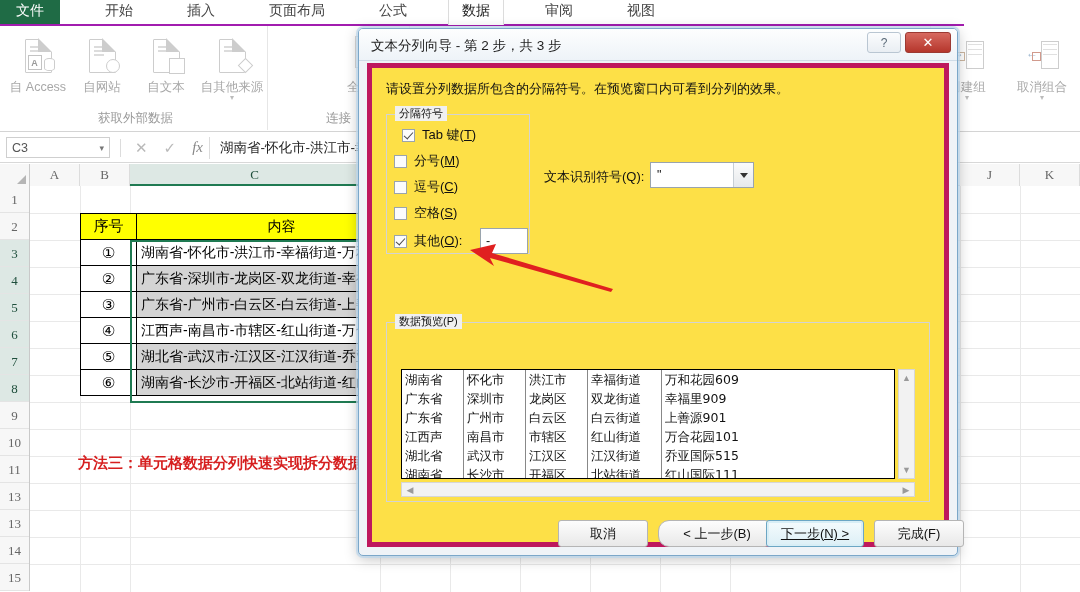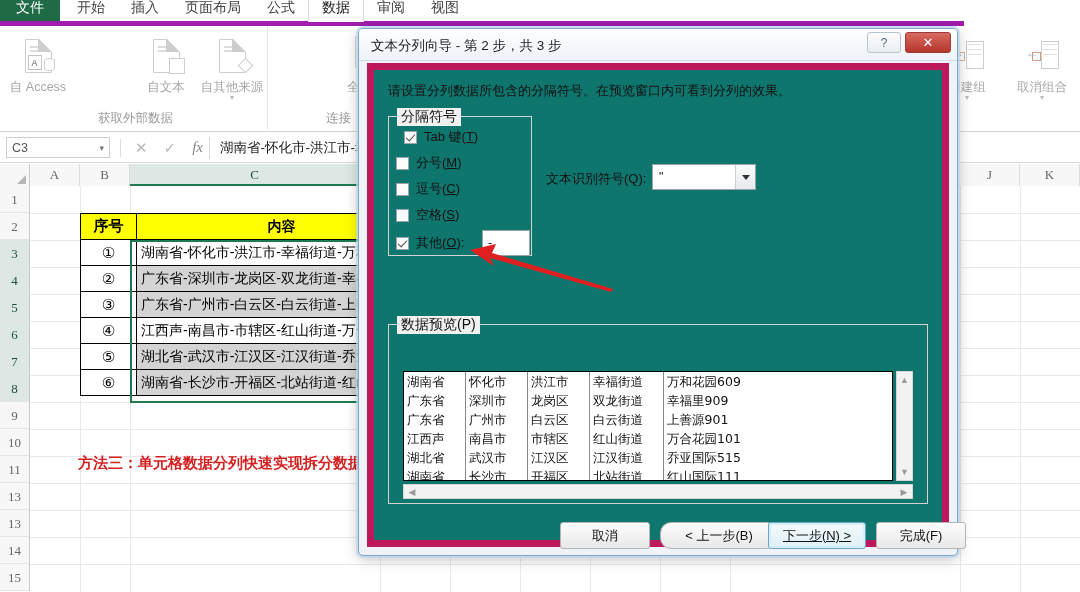--- a/index.html
+++ b/index.html
@@ -8,22 +8,22 @@
     width: 1080px; height: 592px;
     overflow: hidden;
     font-family: "Liberation Sans", "DejaVu Sans", sans-serif;
     background: #ffffff;
   }
   #app { position: relative; width: 1080px; height: 592px; background:#fff; }
 
   
   .ribbon-tabs {
     position: absolute; top:0; left:0; width:964px; height:26px;
-    background:#fff; border-bottom:5px solid #a21caf;
-    display:flex; align-items:flex-end;
+    background:#fff; border-bottom:2px solid #a21caf;
+    display:flex; align-items:flex-end;gap:28px;
   }
   .tab {
     padding: 3px 13px 5px 13px; font-size:14px; color:#444;
     line-height:17px; cursor:default; white-space:nowrap;
   }
   .tab.file { background:#1f6b45; color:#fff; font-weight:normal; padding:4px 16px 5px 16px; margin-right:4px; }
   .tab.active { background:#fff; border:1px solid #dcdcdc; border-bottom:1px solid #fff;
                 border-radius:2px 2px 0 0; position:relative; top:1px; color:#222;}
 
   
@@ -86,21 +86,21 @@
   .rh { height:27px; text-align:center; font-size:13px; color:#666; line-height:27px;
         font-family:"Liberation Serif", serif; border-bottom:1px solid #e4e4e4; background:#f7f7f7; }
   .rh.sel { background:#dde8e4; color:#1f4f3c; }
 
   .cells { position:absolute; left:30px; top:22px; right:0; bottom:0; }
   .gridline-v { position:absolute; top:0; bottom:0; width:1px; background:#e9e9e9; }
   .gridline-h { position:absolute; left:0; right:0; height:1px; background:#e9e9e9; }
 
   .tbl { position:absolute; left:50px; top:27px; border-collapse:collapse; }
   .tbl td { border:1px solid #000; height:26px; font-size:14px; padding:0 4px; background:#fff;}
-  .tbl td.hdr { background:#ffff00; font-weight:bold; text-align:center; }
+  .tbl td.hdr { background:#ffff00; font-weight:normal; text-align:center; }
   .tbl td.num { width:56px; text-align:center; font-size:15px; }
   .tbl td.content { width:290px; white-space:nowrap; overflow:hidden; }
   .tbl tr.shade td.content, .tbl tr.shade td.num { background:#d4d4d4; }
   .tbl tr.shade td.num { background:#fff; }
 
   .redtext {
     position:absolute; left:78px; top:433px; font-size:15px; font-weight:bold; color:#d61f1f;
     white-space:nowrap; font-family:"DejaVu Sans","Liberation Sans",sans-serif;
   }
 
@@ -123,28 +123,28 @@
     border-radius:3px; background:linear-gradient(#fbfcfd,#e9eef3);
     display:flex; align-items:center; justify-content:center; font-size:12px; color:#5a6a78; cursor:default;
   }
   .tb-close {
     position:absolute; right:6px; top:3px; width:46px; height:21px; border:1px solid #9c3a33;
     border-radius:3px; background:linear-gradient(#d76a60,#b5362c);
     display:flex; align-items:center; justify-content:center; font-size:13px; color:#fff; cursor:default;
   }
   .dlg-body {
     position:absolute; left:8px; top:34px; right:8px; bottom:8px;
-    background:#0f766e; border:7px solid #be185d;
+    background:#fde047; border:5px solid #be185d;
   }
   .dlg-desc { position:absolute; left:14px; top:12px; font-size:13px; color:#111; }
 
   .gbox { position:absolute; border:1px solid #d3d3d3; }
   .gbox-lbl {
     position:absolute; top:-9px; left:8px; background:#f0f0f0; padding:0 4px;
-    font-size:14px; color:#111;
+    font-size:11px; color:#111;
   }
 
   .cb { position:absolute; display:flex; align-items:center; font-size:13px; color:#111; white-space:nowrap;}
   .cbbox {
     width:13px; height:13px; border:1px solid #9aa4ad; background:#fcfcfc; margin-right:7px;
     position:relative; flex:0 0 auto;
   }
   .cbbox.on:after {
     content:""; position:absolute; left:3px; top:0px; width:4px; height:8px;
     border:solid #4a4a4a; border-width:0 1.7px 1.7px 0; transform:rotate(42deg);
@@ -211,20 +211,31 @@
       <div class="rbtn" style="left:2px;">
         <div class="glyph">
           <div class="docicon">
               <div class="ln" style="top:6px;width:12px;"></div>
               <div class="ln" style="top:10px;width:14px;"></div>
             <div style="position:absolute;left:2px;bottom:2px;width:14px;height:15px;background:#fff;border:1.6px solid #c3c3c3;display:flex;align-items:center;justify-content:center;font-size:9px;color:#9a9a9a;font-weight:bold;">A</div>
             <div style="position:absolute;right:-4px;bottom:1px;width:11px;height:13px;border:1.6px solid #cdcdcd;border-radius:5px/3px;background:#fff;"></div>
           </div>
         </div>
         <div class="cap">自 Access</div>
+      </div>
+      <div class="rbtn" style="left:66px;">
+        <div class="glyph">
+          <div class="docicon">
+              <div class="ln" style="top:6px;width:12px;"></div>
+              <div class="ln" style="top:10px;width:14px;"></div>
+              <div class="ln" style="top:14px;width:10px;"></div>
+            <div style="position:absolute;right:-5px;bottom:-1px;width:14px;height:14px;border:1.6px solid #cdcdcd;border-radius:50%;background:#fff;"></div>
+          </div>
+        </div>
+        <div class="cap">自网站</div>
       </div>
       <div class="rbtn" style="left:130px;">
         <div class="glyph">
           <div class="docicon">
               <div class="ln" style="top:6px;width:12px;"></div>
               <div class="ln" style="top:10px;width:14px;"></div>
             <div style="position:absolute;right:-6px;bottom:-2px;width:16px;height:16px;border:1.6px solid #cdcdcd;background:#fff;"></div>
           </div>
         </div>
         <div class="cap">自文本</div>

